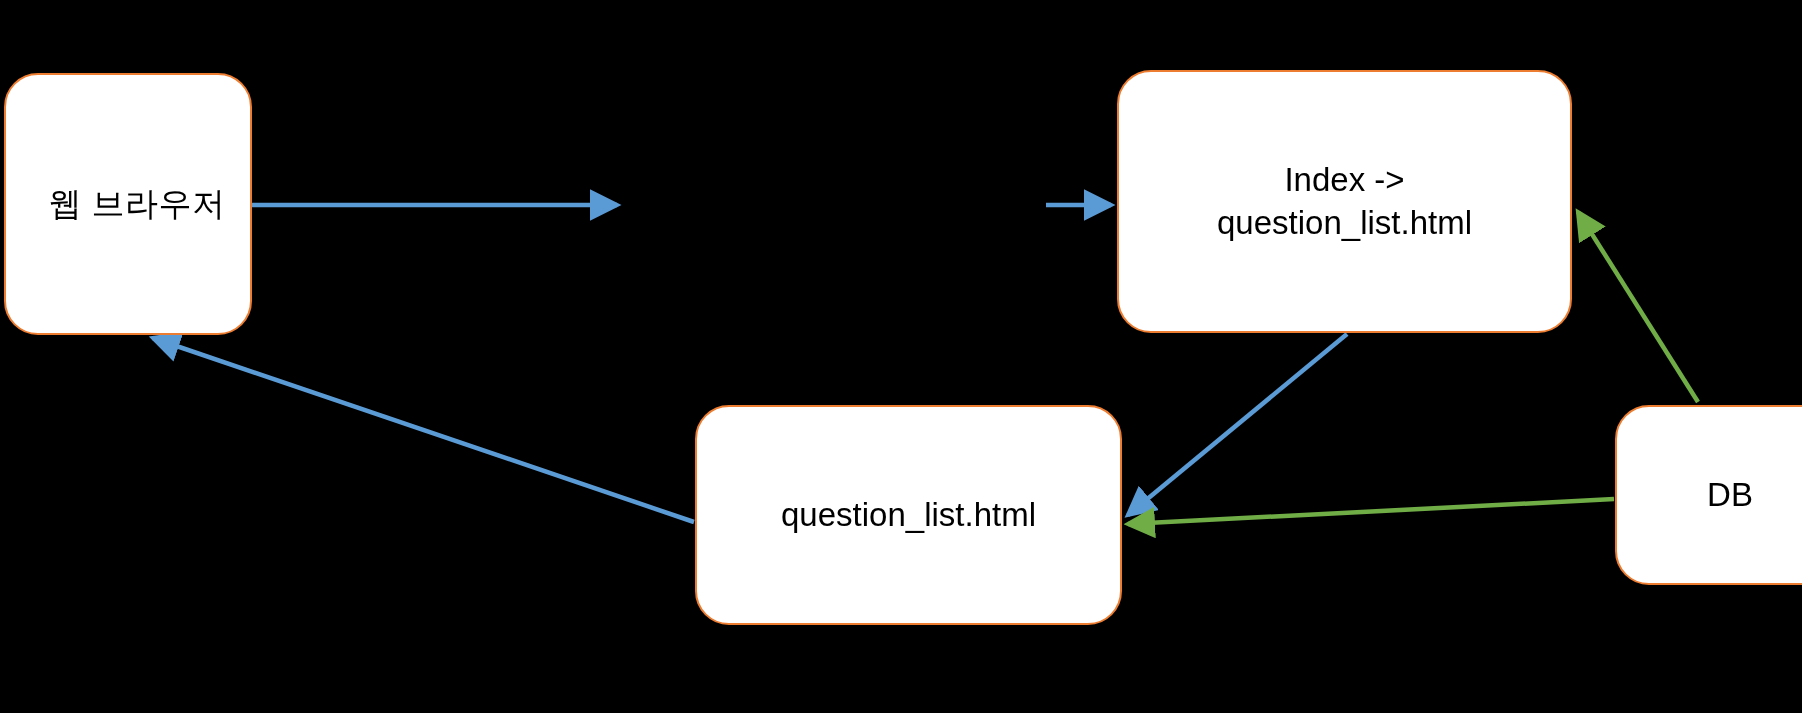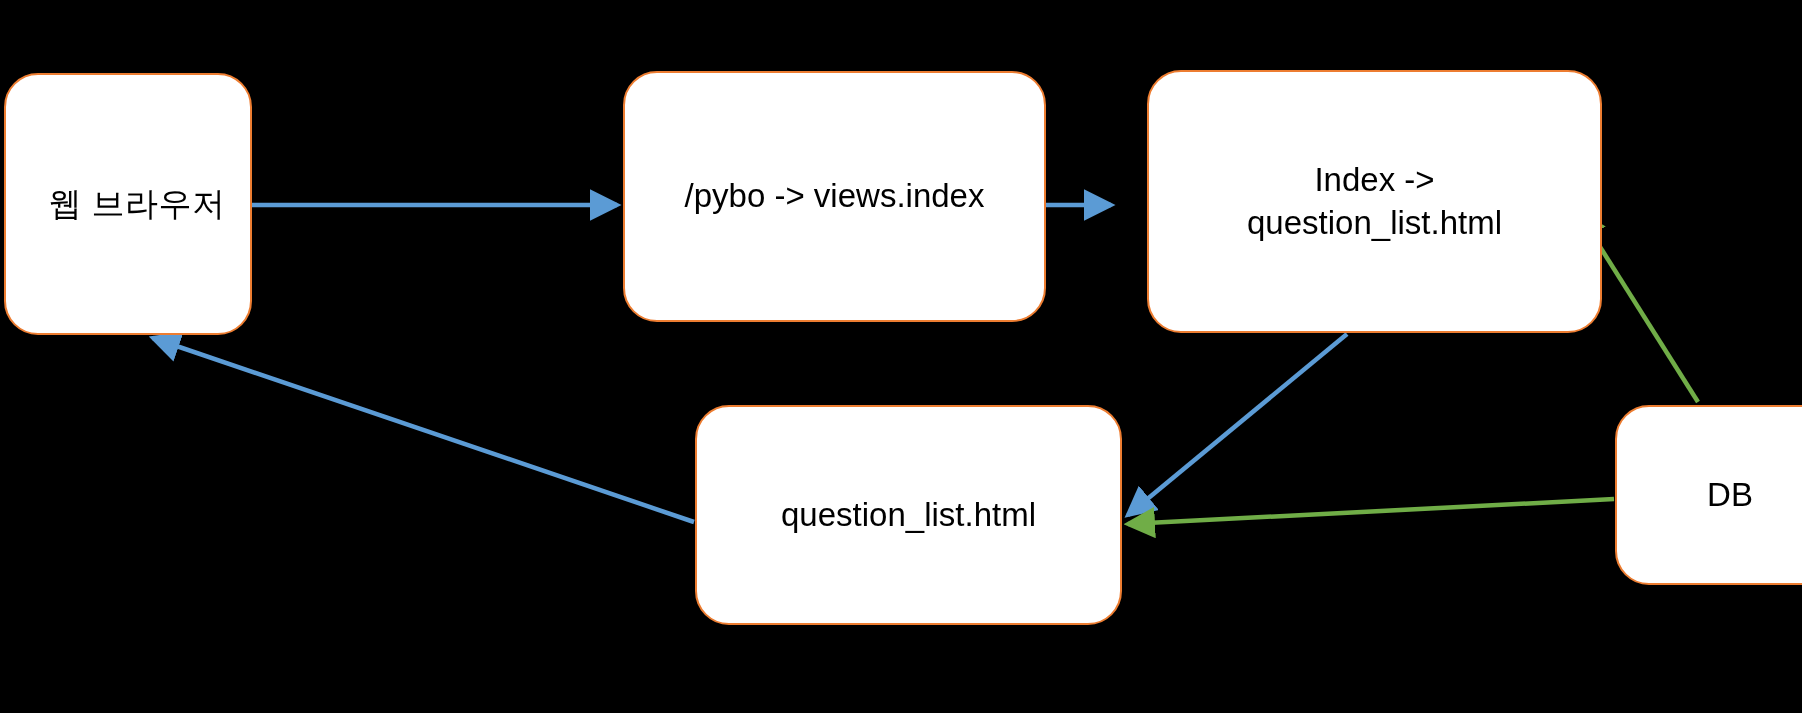--- a/index.html
+++ b/index.html
@@ -33,21 +33,21 @@
   .node-label {
     display: block;
     width: 100%;
     padding: 0 10px;
     box-sizing: border-box;
   }
 
   
   #node-browser      { left: 4px;    top: 73px;  width: 248px;  height: 262px; font-size: 33px; }
   #node-urlview      { left: 623px;  top: 71px;  width: 423px;  height: 251px; font-size: 33px; }
-  #node-indexview    { left: 1117px; top: 70px;  width: 455px;  height: 263px; font-size: 33px; margin-left: 30px; }
+  #node-indexview    { left: 1117px; top: 70px;  width: 455px;  height: 263px; font-size: 33px; }
   #node-template     { left: 695px;  top: 405px; width: 427px;  height: 220px; font-size: 33px; }
   #node-db           { left: 1615px; top: 405px; width: 230px;  height: 180px; font-size: 33px; }
 
   
   #node-browser .node-label { letter-spacing: 0.5px; margin-left: 18px; }
 
   svg#edges {
     position: absolute;
     left: 0;
     top: 0;
@@ -81,23 +81,20 @@
 
     <line x1="1698" y1="402" x2="1578" y2="212" stroke="#70AD47" stroke-width="4.5" marker-end="url(#arrow-green)"></line>
 
     <line x1="1614" y1="499" x2="1128" y2="524" stroke="#70AD47" stroke-width="4.5" marker-end="url(#arrow-green)"></line>
   </svg>
 
   <div class="node" id="node-browser">
     <span class="node-label">웹 브라우저</span>
   </div>
 
-  <div class="node" id="node-urlview">
-    <span class="node-label">/pybo -&gt; views.index</span>
-  </div>
 
   <div class="node" id="node-indexview">
     <span class="node-label">Index -&gt;
 question_list.html</span>
   </div>
 
   <div class="node" id="node-template">
     <span class="node-label">question_list.html</span>
   </div>
 

